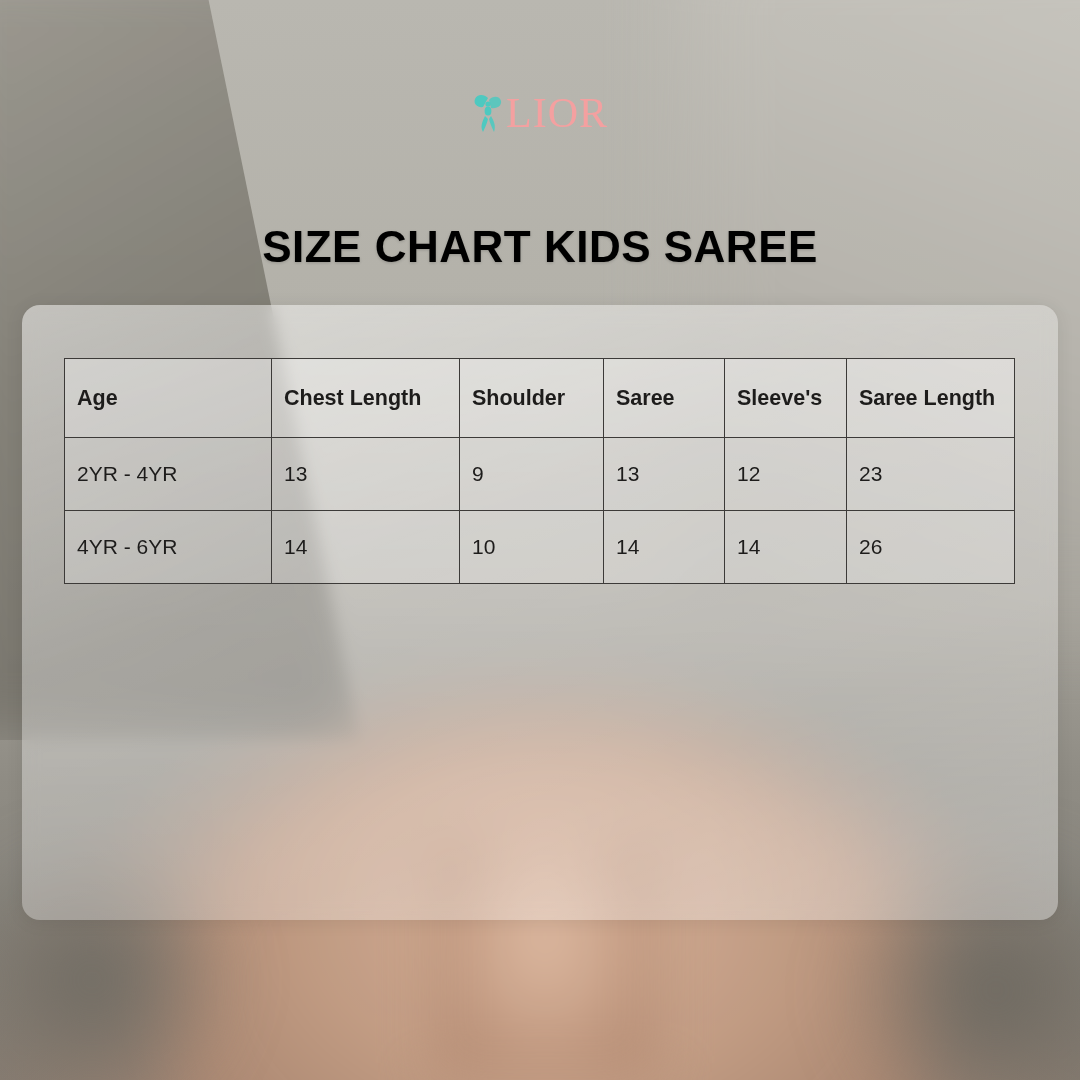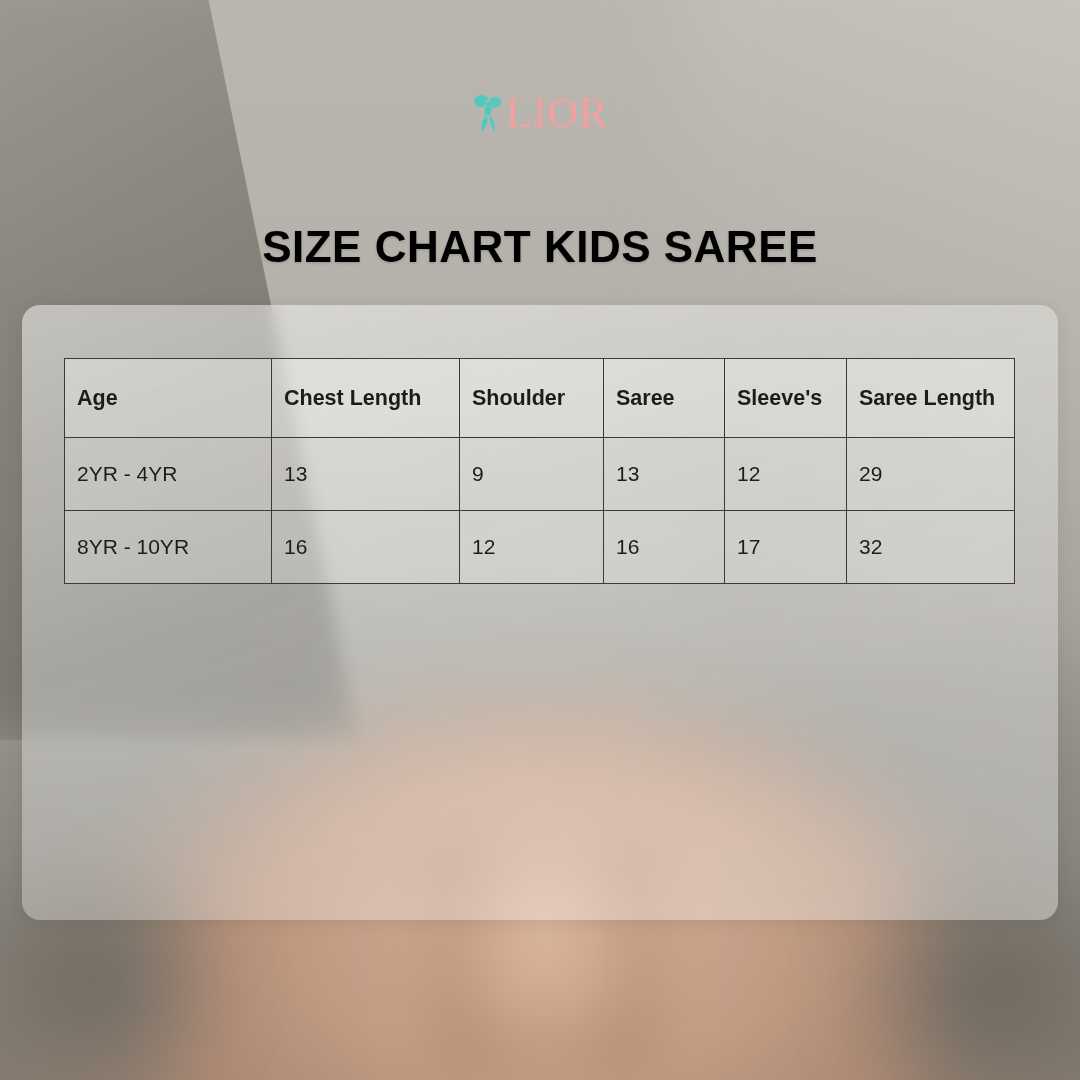--- a/index.html
+++ b/index.html
@@ -246,27 +246,27 @@
           <th>Saree Length</th>
         </tr>
       </thead>
       <tbody>
         <tr>
           <td class="age">2YR - 4YR</td>
           <td>13</td>
           <td>9</td>
           <td>13</td>
           <td>12</td>
-          <td>29</td>
+          <td>23</td>
         </tr>
         <tr>
-          <td class="age">8YR - 10YR</td>
-          <td>16</td>
-          <td>12</td>
-          <td>16</td>
-          <td>17</td>
-          <td>32</td>
+          <td class="age">4YR - 6YR</td>
+          <td>14</td>
+          <td>10</td>
+          <td>14</td>
+          <td>14</td>
+          <td>26</td>
         </tr>
       </tbody>
     </table>
   </div>
 
 </div>
 
 </body></html>

